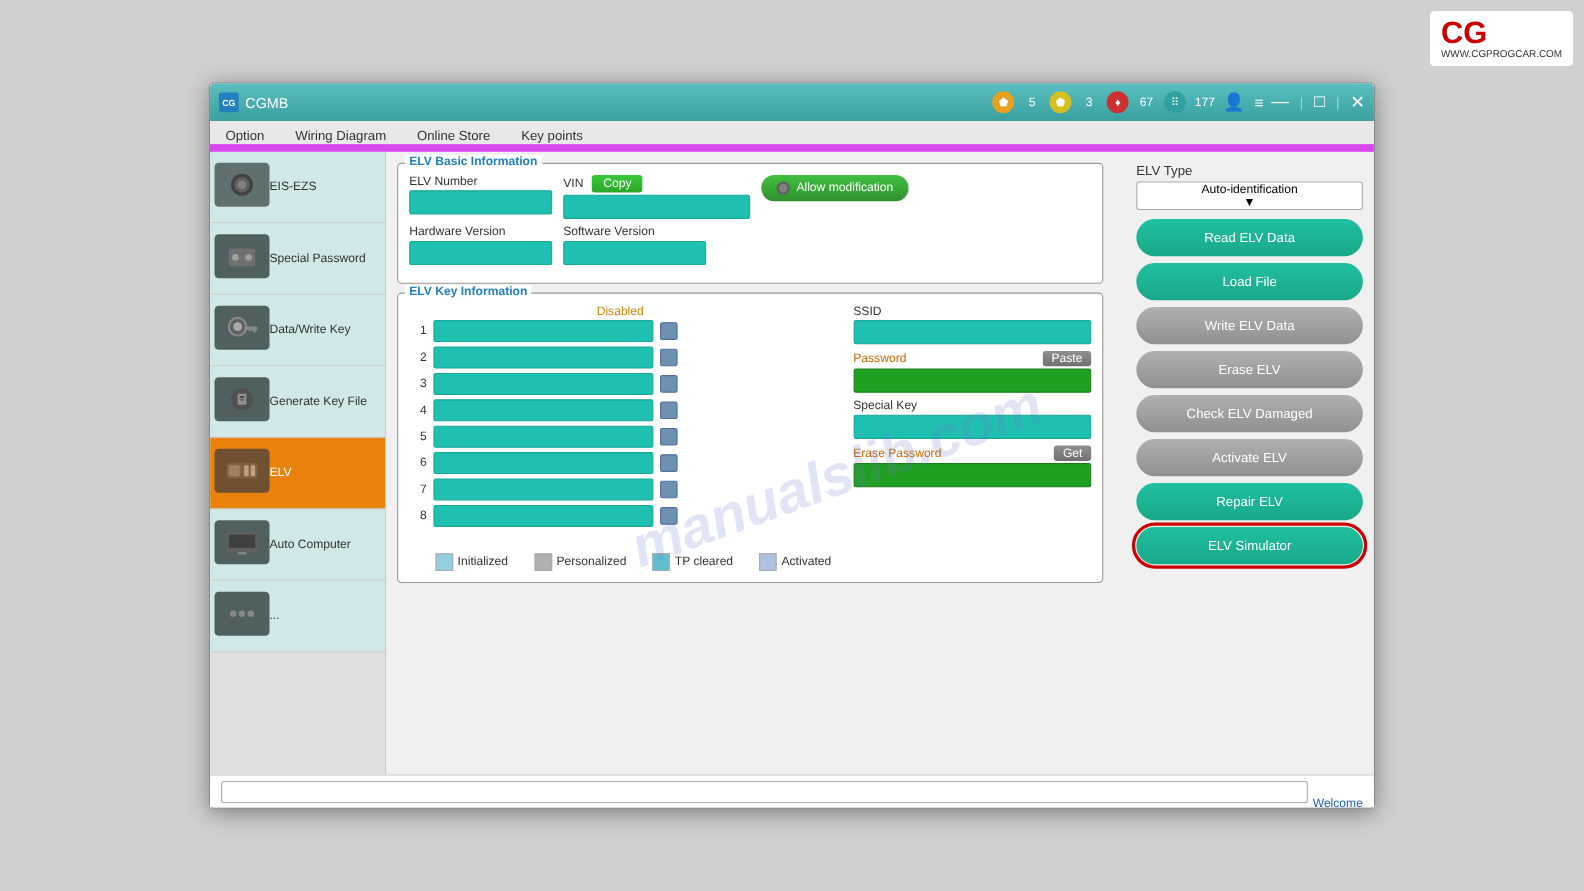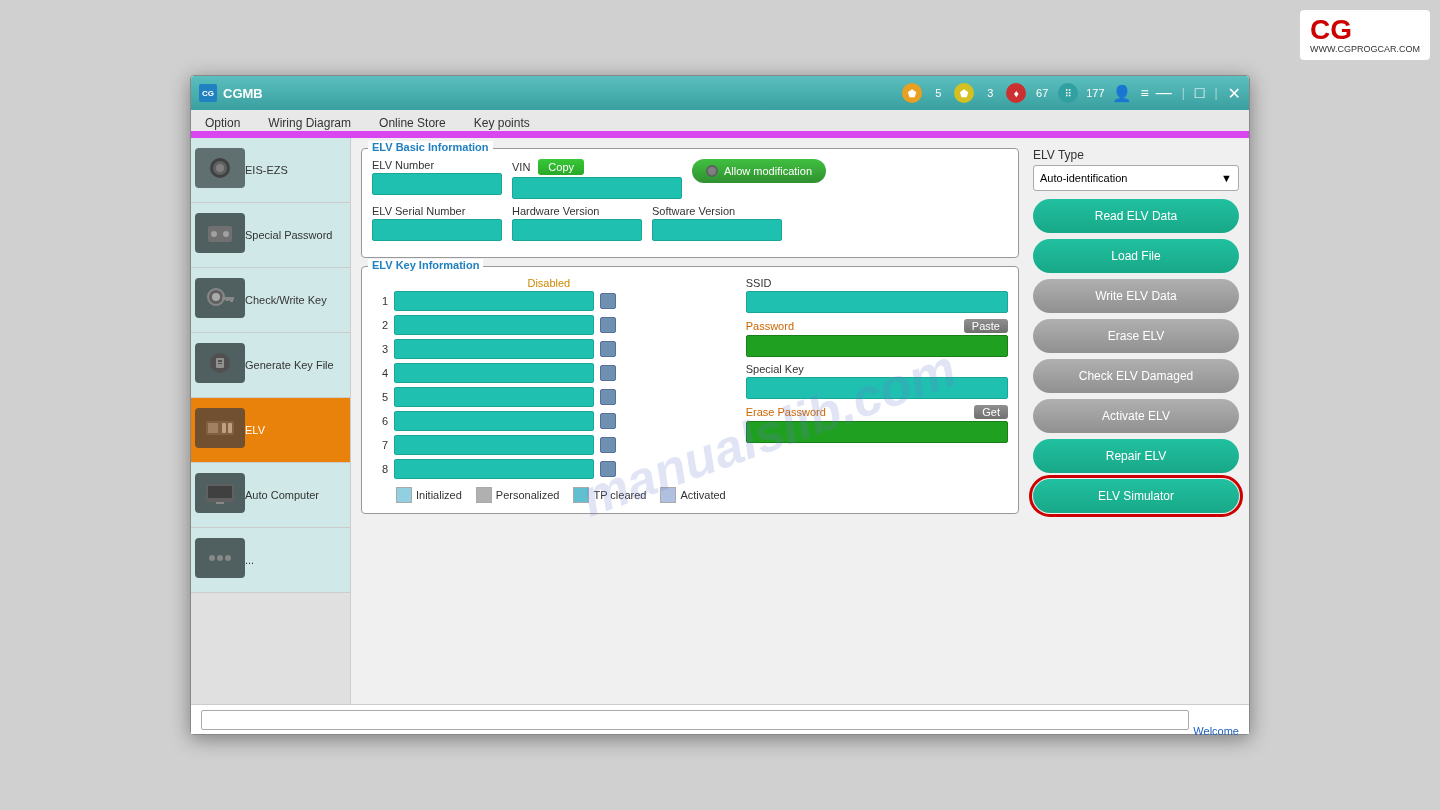--- a/index.html
+++ b/index.html
@@ -67,21 +67,21 @@
       display: flex;
       align-items: center;
       justify-content: center;
       color: white;
       font-size: 9px;
       font-weight: bold;
     }
     .title-bar-text {
       color: white;
       font-size: 13px;
-      font-weight: bold;
+      font-weight: normal;
       flex: 1;
     }
     .title-bar-icons {
       display: flex;
       align-items: center;
       gap: 8px;
     }
     .tb-icon {
       width: 20px;
       height: 20px;
@@ -203,20 +203,21 @@
       gap: 8px;
     }
 
     
     .right-panel {
       width: 220px;
       padding: 10px 10px 10px 4px;
       display: flex;
       flex-direction: column;
       gap: 2px;
+      margin-left: 16px;
     }
 
     
     .elv-type-section {
       margin-bottom: 6px;
     }
     .elv-type-label {
       font-size: 12px;
       color: #333;
       margin-bottom: 3px;
@@ -226,20 +227,21 @@
       height: 26px;
       background: white;
       border: 1px solid #aaa;
       border-radius: 3px;
       padding: 0 6px;
       font-size: 11px;
       display: flex;
       align-items: center;
       justify-content: space-between;
       cursor: pointer;
+      flex-direction: column;
     }
 
     
     .right-btn {
       width: 100%;
       height: 34px;
       border: none;
       border-radius: 17px;
       font-size: 12px;
       font-weight: 500;
@@ -454,22 +456,22 @@
       height: 22px;
       background: #20a020;
       border: 1px solid #188018;
       border-radius: 2px;
       width: 100%;
     }
 
     
     .legend-area {
       display: flex;
-      gap: 14px;
-      margin-top: 8px;
+      gap: 24px;
+      margin-top: 24px;
       flex-wrap: wrap;
       padding-left: 24px;
     }
     .legend-item {
       display: flex;
       align-items: center;
       gap: 4px;
       font-size: 11px;
       color: #333;
     }
@@ -610,21 +612,21 @@
       <div class="sidebar-item">
         <div class="sidebar-icon" style="background:#506060;">
           <svg viewBox="0 0 36 30" fill="none">
             <ellipse cx="14" cy="14" rx="8" ry="8" fill="#606060" stroke="#888" stroke-width="2"></ellipse>
             <ellipse cx="14" cy="14" rx="4" ry="4" fill="#aaa"></ellipse>
             <rect x="20" y="14" width="12" height="3" fill="#888"></rect>
             <rect x="28" y="14" width="3" height="5" fill="#888"></rect>
             <rect x="24" y="14" width="3" height="4" fill="#888"></rect>
           </svg>
         </div>
-        <span class="sidebar-label">Check/Write Key</span>
+        <span class="sidebar-label">Data/Write Key</span>
       </div>
       <div class="sidebar-item">
         <div class="sidebar-icon" style="background:#506060;">
           <svg viewBox="0 0 36 30" fill="none">
             <circle cx="18" cy="15" r="10" fill="#505050"></circle>
             <rect x="14" y="10" width="8" height="10" rx="1" fill="#909090"></rect>
             <rect x="16" y="12" width="4" height="2" fill="#505050"></rect>
             <rect x="16" y="15" width="4" height="1" fill="#505050"></rect>
           </svg>
         </div>
@@ -682,24 +684,20 @@
             <div class="field-input wide"></div>
           </div>
           <div style="flex:1;display:flex;align-items:flex-end;">
             <button class="allow-mod-btn">
               <div class="allow-mod-dot"></div>
               <span>Allow modification</span>
             </button>
           </div>
         </div>
         <div class="field-row">
-          <div class="field-group">
-            <span class="field-label">ELV Serial Number</span>
-            <div class="field-input"></div>
-          </div>
           <div class="field-group">
             <span class="field-label">Hardware Version</span>
             <div class="field-input"></div>
           </div>
           <div class="field-group">
             <span class="field-label">Software Version</span>
             <div class="field-input"></div>
           </div>
         </div>
       </div>

